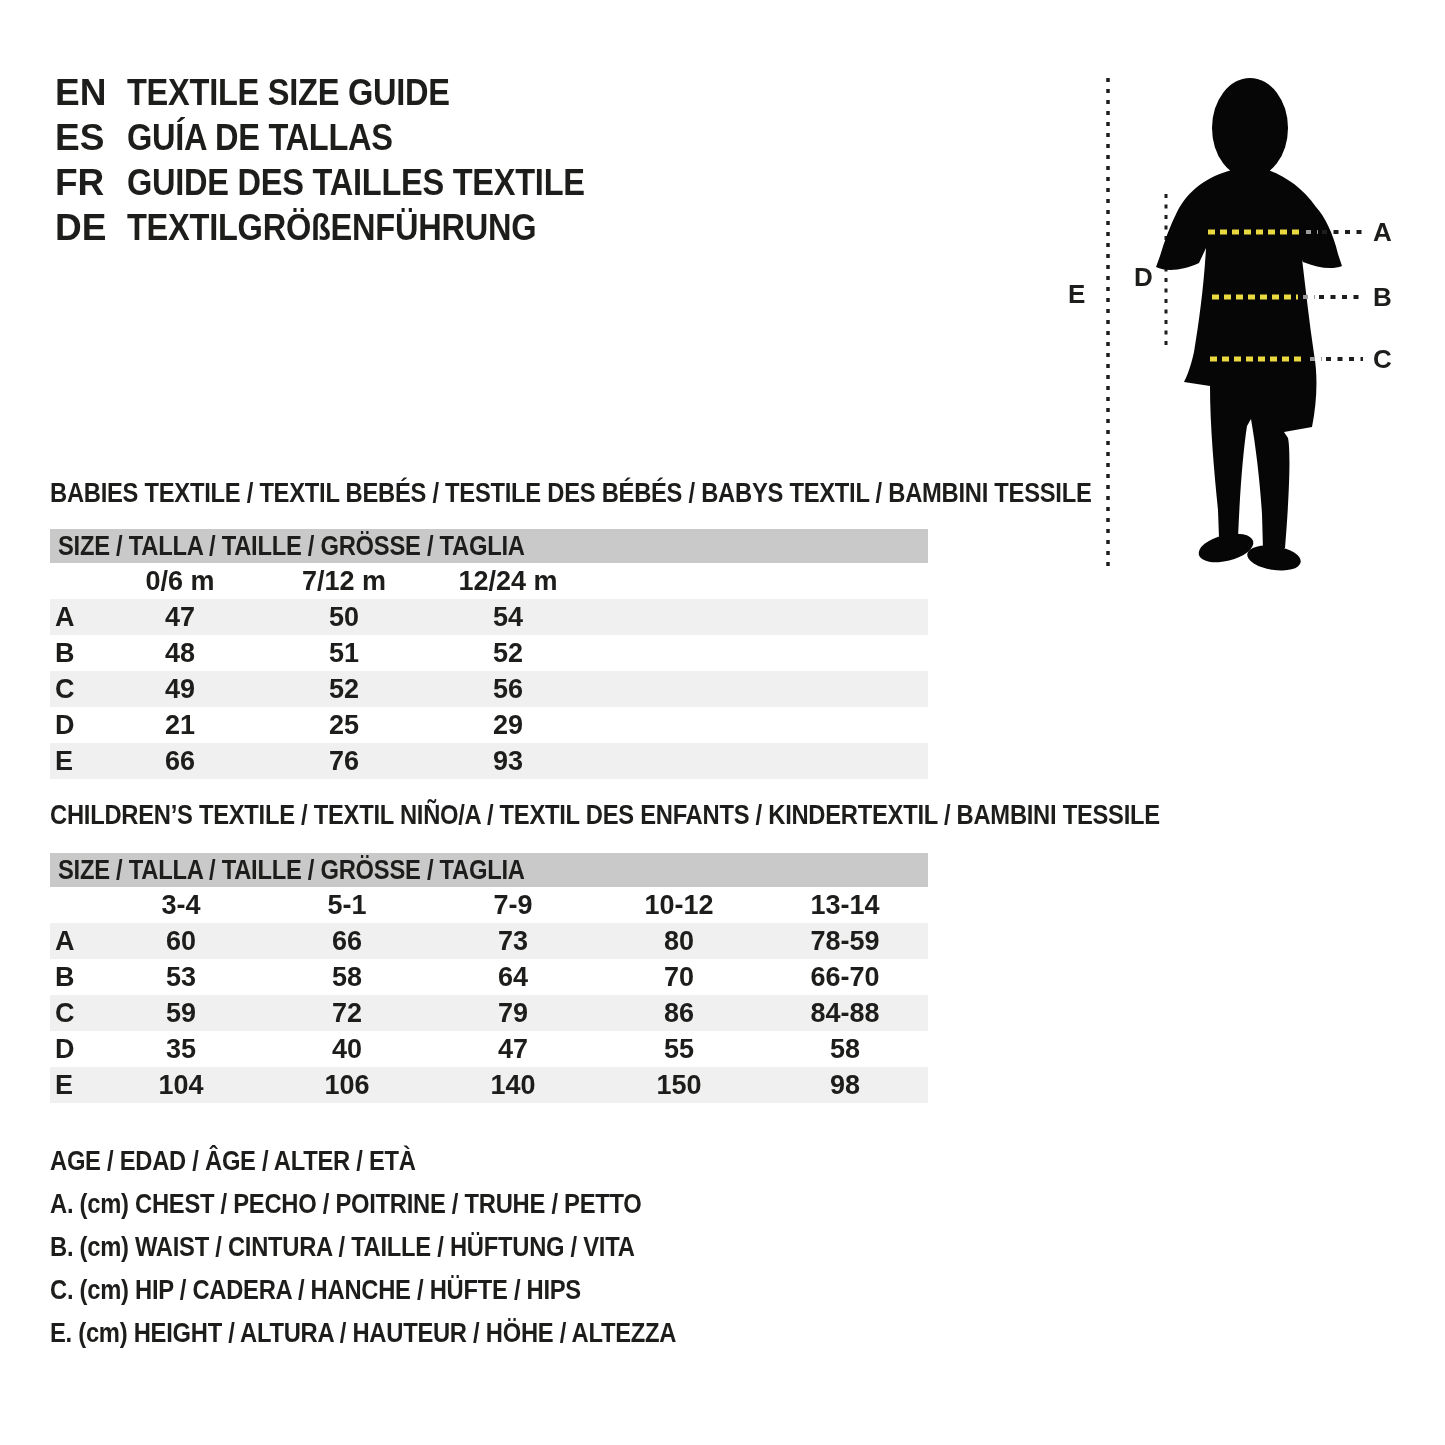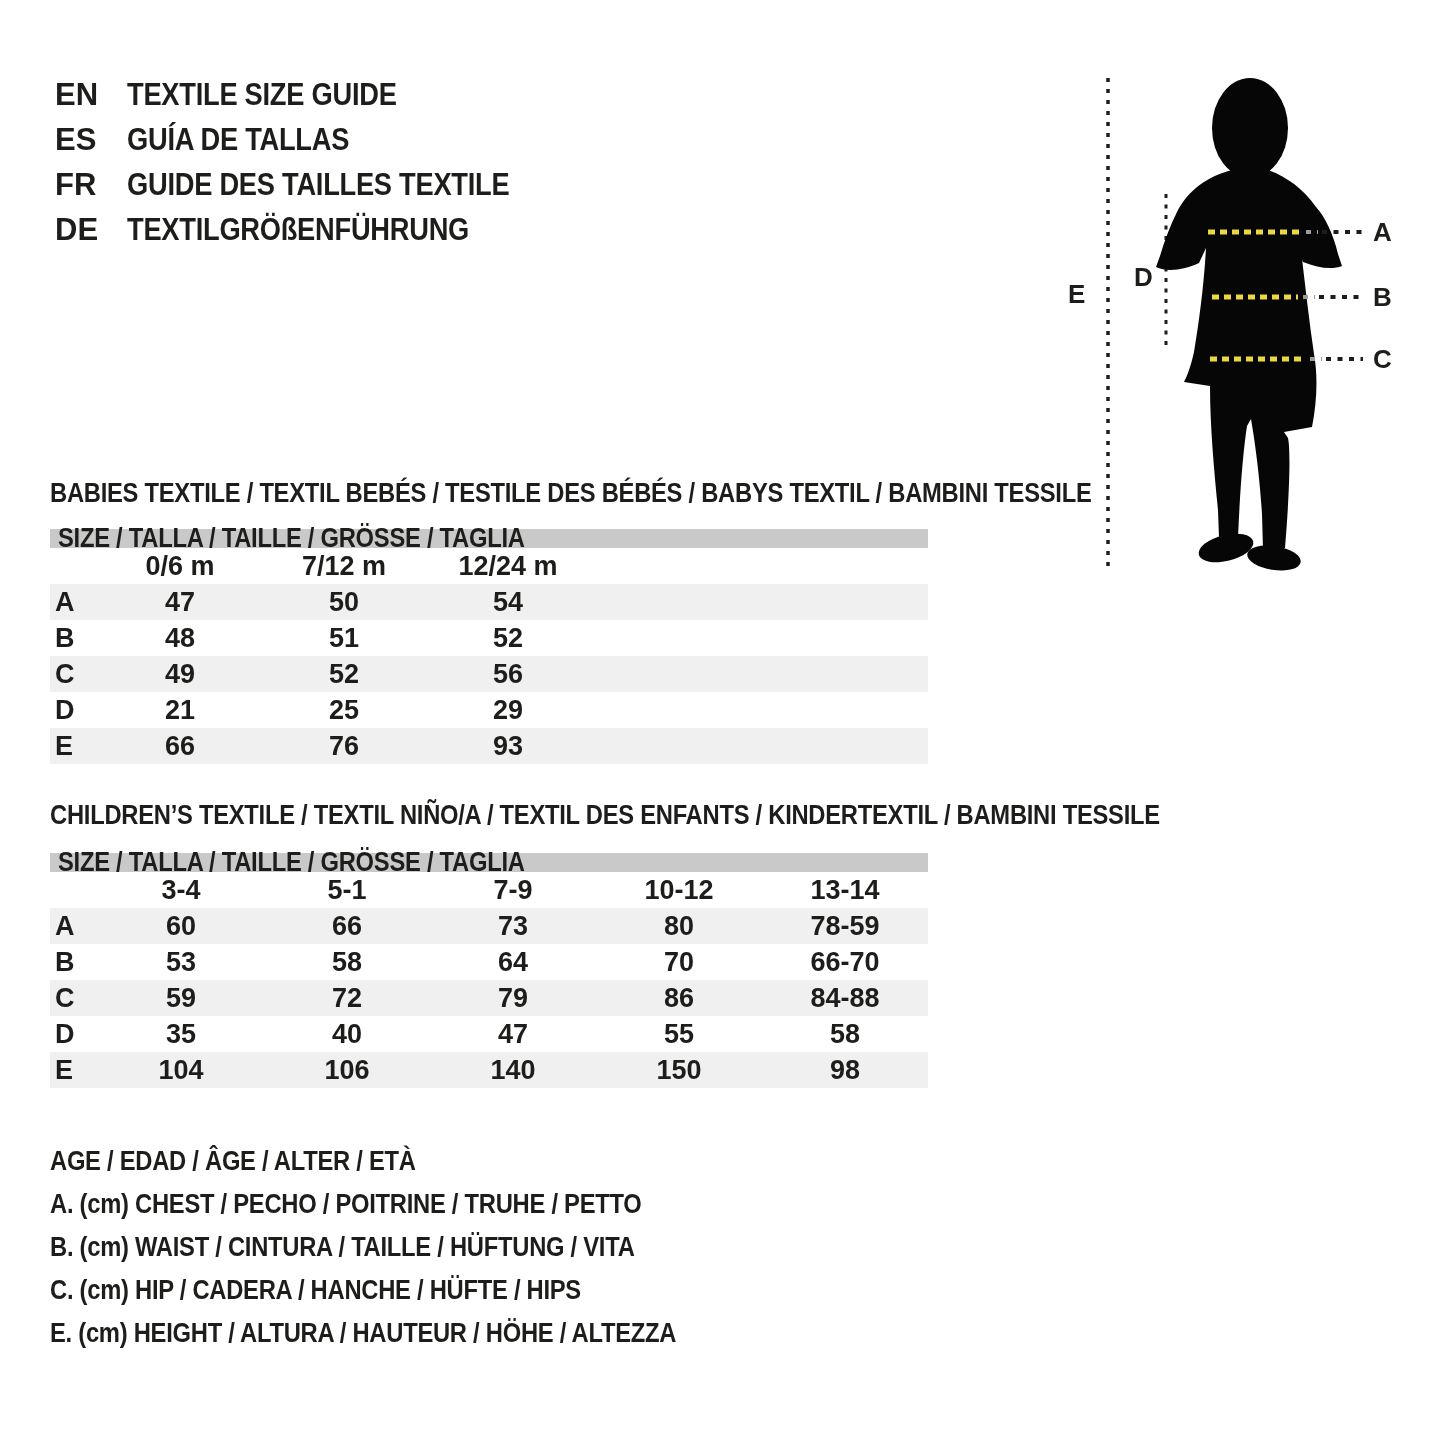--- a/index.html
+++ b/index.html
@@ -6,33 +6,33 @@
   html,body { background:#ffffff; }
   body {
     width:1445px; height:1445px; position:relative; overflow:hidden;
     color:#1d1d1b; font-family:"Liberation Sans", sans-serif; font-weight:bold;
   }
   .abs { position:absolute; }
   .cond { display:inline-block; transform:scaleX(.88); transform-origin:0 50%; white-space:nowrap; letter-spacing:-.3px; }
 
   
   .langs { left:55px; top:72px; }
-  .lang-row { display:flex; height:45px; align-items:center; font-size:31px; }
+  .lang-row { display:flex; height:45px; align-items:flex-start; font-size:37px; }
   .lang-code { width:72px; flex:0 0 72px; }
 
   
   .section-title { left:50px; font-size:27px; height:34px; display:flex; align-items:center; }
   .title-babies { top:476px; }
   .title-children { top:798px; }
 
   
   .stable { left:50px; width:878px; }
   .t-babies { top:529px; }
   .t-children { top:853px; }
-  .bar { height:19px; background:#c9c9c9; display:flex; align-items:center; padding-left:8px; font-size:27px; }
+  .bar { height:34px; background:#c9c9c9; display:flex; align-items:center; padding-left:8px; font-size:27px; }
   .row { height:36px; display:grid; align-items:center; font-size:27px; }
   .b-grid { grid-template-columns:48px 164px 164px 164px 1fr; }
   .c-grid { grid-template-columns:48px 166px 166px 166px 166px 166px 1fr; }
   .stripe { background:#f0f0f0; }
   .rl { padding-left:5px; }
   .num { text-align:center; }
 
   
   .legend { left:50px; top:1140px; }
   .legend-line { height:43px; display:flex; align-items:center; font-size:27px; }

